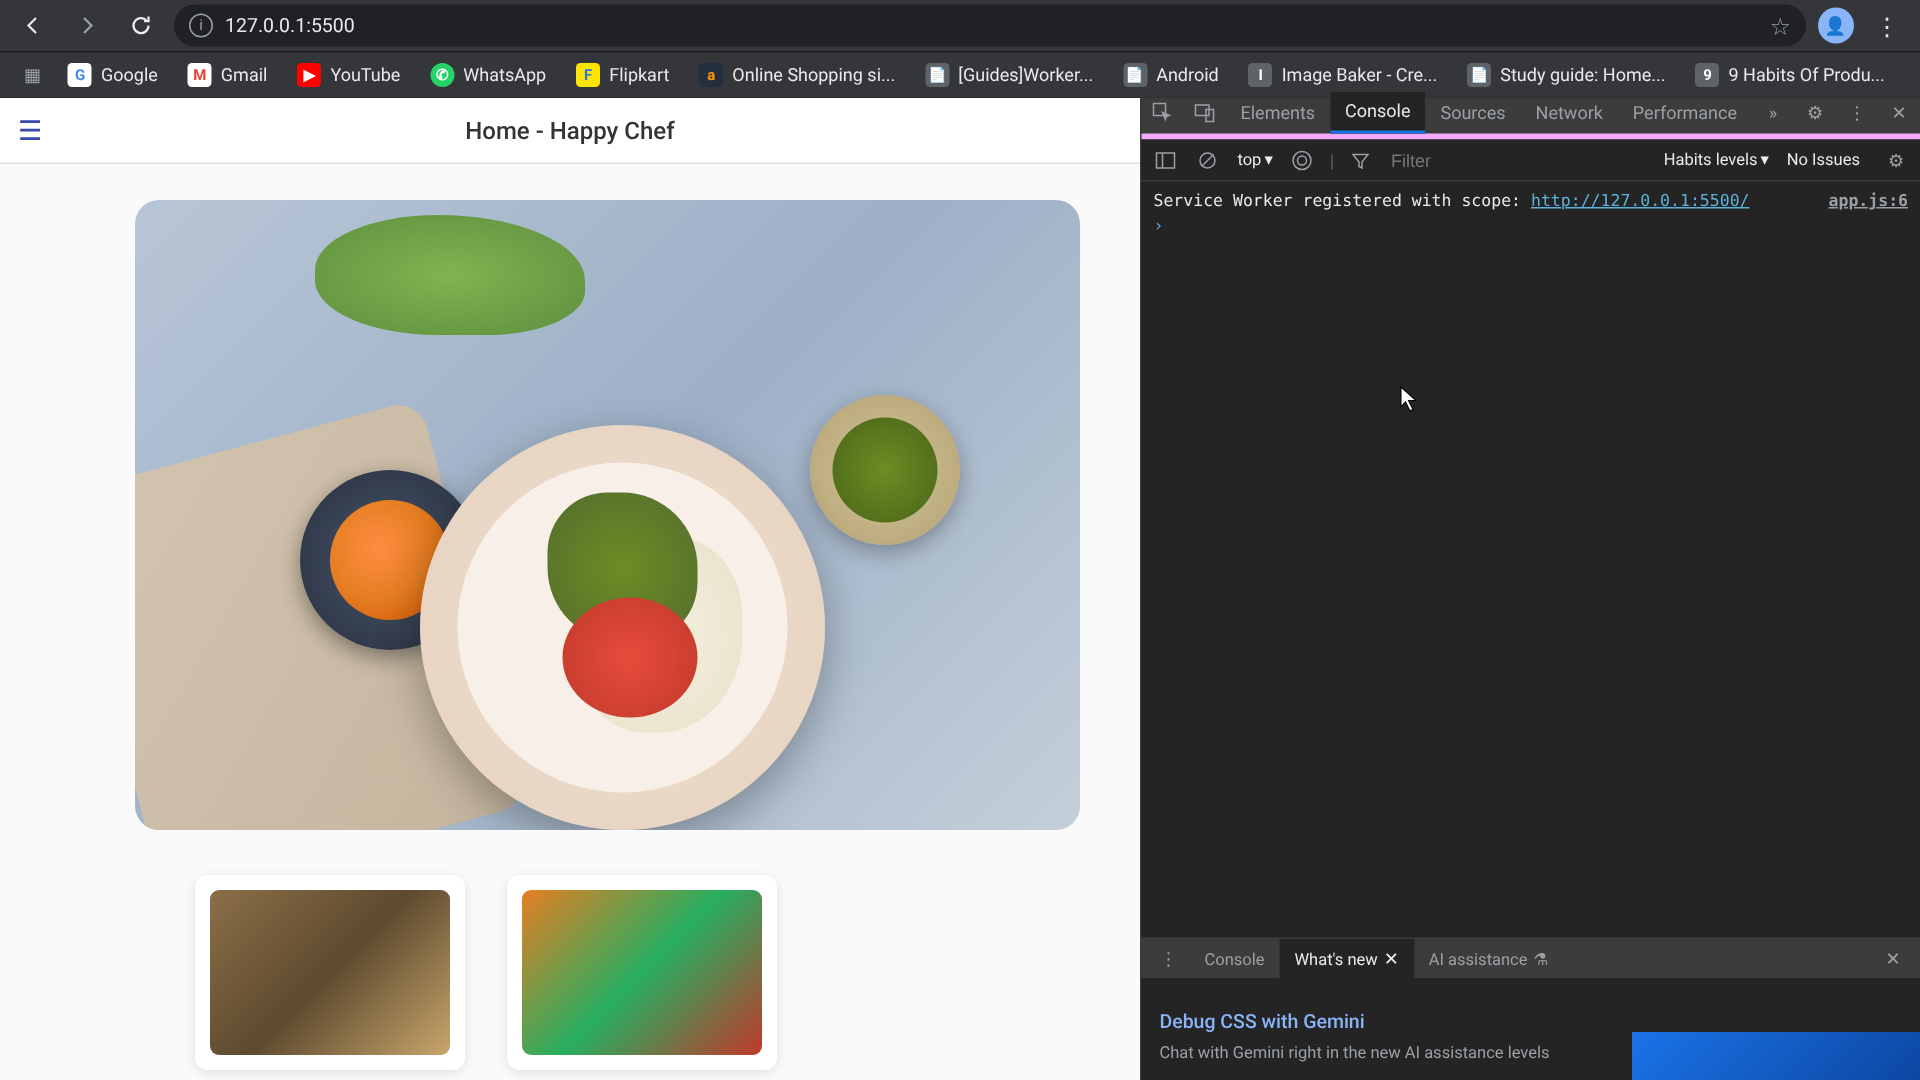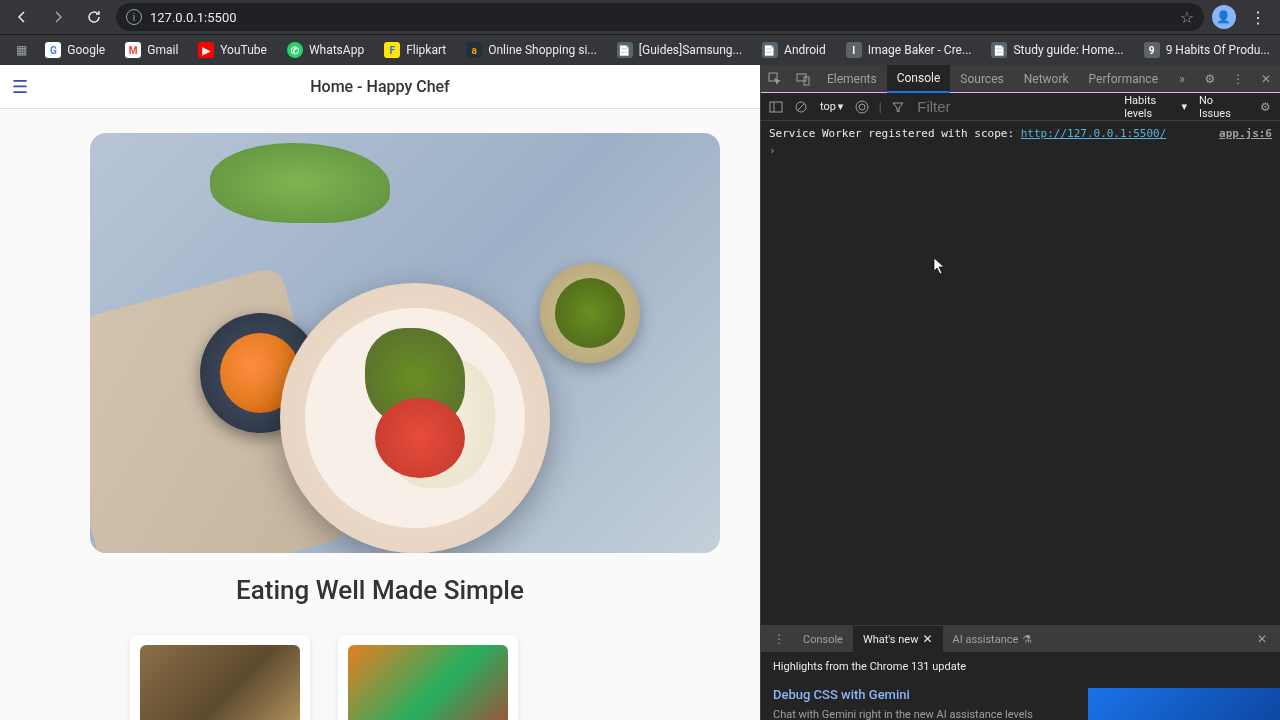--- a/index.html
+++ b/index.html
@@ -59,29 +59,29 @@
 .hero-title{text-align:center;font-size:26px;font-weight:500;color:#333;margin-top:22px;}
 .hero-desc{text-align:center;font-size:14px;color:#666;margin-top:18px;line-height:1.5;}
 .cards{display:flex;gap:28px;margin-top:30px;padding:0 40px;}
 .card{width:180px;background:#fff;border-radius:8px;box-shadow:0 2px 8px rgba(0,0,0,0.1);padding:10px;}
 .card-img{width:100%;height:110px;border-radius:6px;}
 .card-img1{background:linear-gradient(135deg,#8b6f47,#5d4a2f,#c9a66b);}
 .card-img2{background:linear-gradient(135deg,#e67e22,#27ae60,#c0392b);}
 
 
 .devtools{flex:1;background:#242424;display:flex;flex-direction:column;color:#e8eaed;font-size:12px;}
-.dt-tabs{height:28px;background:#3c3c3c;display:flex;align-items:flex-start;border-bottom:1px solid #f0abfc;}
+.dt-tabs{height:28px;background:#3c3c3c;display:flex;align-items:flex-end;border-bottom:4px solid #f0abfc;}
 .dt-tabicon{width:28px;height:28px;display:flex;align-items:center;justify-content:center;color:#9aa0a6;cursor:pointer;}
 .dt-tab{padding:0 10px;height:28px;display:flex;align-items:center;color:#9aa0a6;cursor:pointer;font-size:12px;}
 .dt-tab.active{color:#e8eaed;border-bottom:2px solid #1a73e8;background:#242424;}
 .dt-spacer{flex:1;}
 .dt-toolbar{height:28px;background:#242424;display:flex;align-items:center;padding:0 4px;gap:4px;border-bottom:1px solid #3c3c3c;}
 .dt-tbtn{width:24px;height:24px;display:flex;align-items:center;justify-content:center;color:#9aa0a6;cursor:pointer;border-radius:3px;}
 .dt-select{color:#e8eaed;font-size:11px;padding:2px 4px;display:flex;align-items:center;gap:2px;cursor:pointer;}
-.dt-filter{flex:0 0 110px;height:20px;background:transparent;border:none;color:#e8eaed;font-size:15px;padding:0 4px;outline:none;}
+.dt-filter{flex:0 0 110px;height:20px;background:transparent;border:none;color:#e8eaed;font-size:12px;padding:0 4px;outline:none;}
 .dt-levels{color:#e8eaed;font-size:11px;cursor:pointer;display:flex;align-items:center;gap:2px;margin-left:auto;}
 .dt-issues{color:#e8eaed;font-size:11px;padding:0 8px;}
 .dt-console{flex:1;padding:4px 8px;font-family:Menlo,Consolas,monospace;font-size:11px;overflow:auto;position:relative;}
 .dt-log{display:flex;padding:2px 0;gap:12px;}
 .dt-log-msg{flex:1;color:#e8eaed;}
 .dt-log-link{color:#5db0d7;text-decoration:underline;cursor:pointer;}
 .dt-log-src{color:#9aa0a6;text-decoration:underline;cursor:pointer;font-weight:bold;}
 .dt-prompt{display:flex;padding:2px 0;}
 .dt-prompt-arrow{color:#5db0d7;margin-right:6px;}
 .dt-prompt-input{flex:1;background:transparent;border:none;color:#e8eaed;font-family:inherit;font-size:11px;outline:none;}
@@ -153,21 +153,21 @@
       <div class="bm-item">
         <span class="bm-icon bm-fk">F</span>
         <span>Flipkart</span>
       </div>
       <div class="bm-item">
         <span class="bm-icon bm-az">a</span>
         <span>Online Shopping si...</span>
       </div>
       <div class="bm-item">
         <span class="bm-icon bm-gen">📄</span>
-        <span>[Guides]Samsung...</span>
+        <span>[Guides]Worker...</span>
       </div>
       <div class="bm-item">
         <span class="bm-icon bm-gen">📄</span>
         <span>Android</span>
       </div>
       <div class="bm-item">
         <span class="bm-icon bm-gen">I</span>
         <span>Image Baker - Cre...</span>
       </div>
       <div class="bm-item">
@@ -203,21 +203,20 @@
             <div class="bowl-pesto"></div>
           </div>
         <div class="plate-main">
             <div class="plate-inner">
           <div class="food-rice"></div>
               <div class="food-greens"></div>
               <div class="food-toms"></div>
         </div>
           </div>
       </div>
-      <h2 class="hero-title">Eating Well Made Simple</h2>
       <div class="cards">
         <div class="card">
             <div class="card-img card-img1"></div>
           </div>
         <div class="card">
             <div class="card-img card-img2"></div>
           </div>
       </div>
     </div>
   </div>
@@ -315,21 +314,20 @@
             <span class="dt-dtab-close">✕</span>
           </div>
         <div class="dt-dtab">
             <span>AI assistance</span>
             <span>⚗</span>
           </div>
         <div class="dt-spacer"></div>
         <div class="dt-tabicon">✕</div>
       </div>
       <div class="dt-drawer-content" style="position:relative">
-        <div class="dt-highlight">Highlights from the Chrome 131 update</div>
         <div class="dt-feature">
           <div class="dt-feature-title">Debug CSS with Gemini</div>
           <div class="dt-feature-desc">Chat with Gemini right in the new AI assistance levels</div>
         </div>
         <div class="dt-feature-img"></div>
       </div>
     </div>
   </div>
 </div>
 

